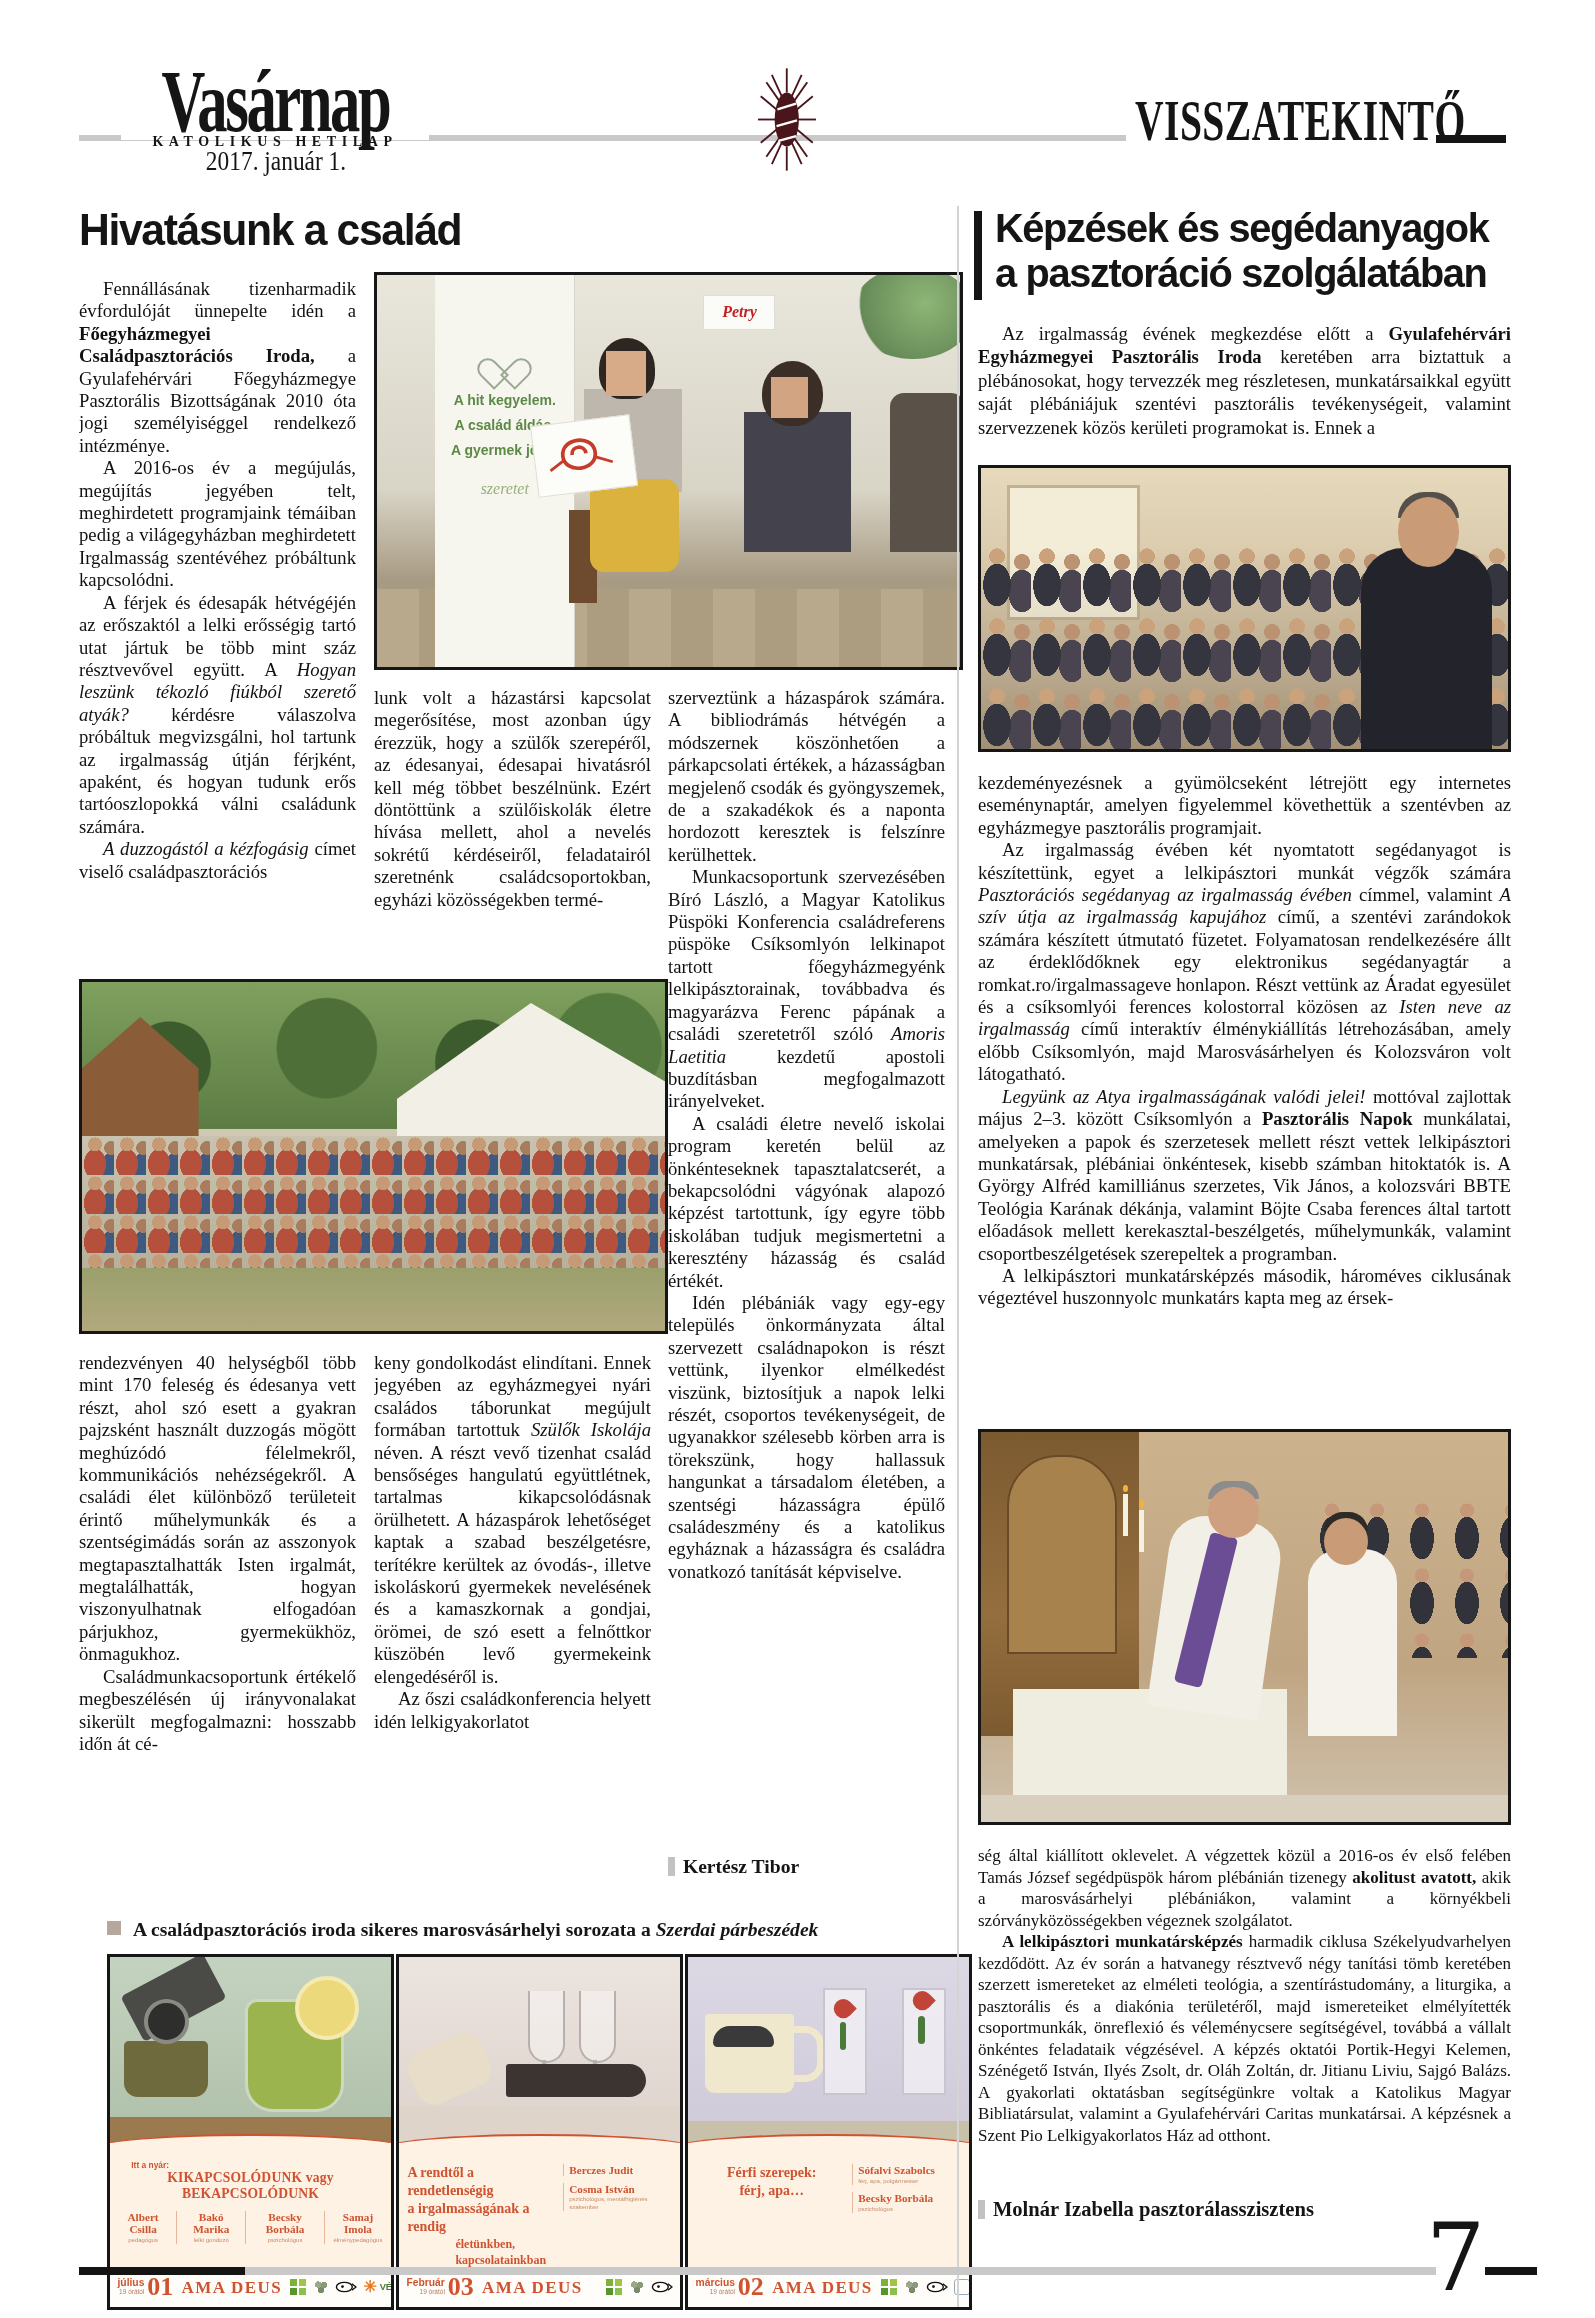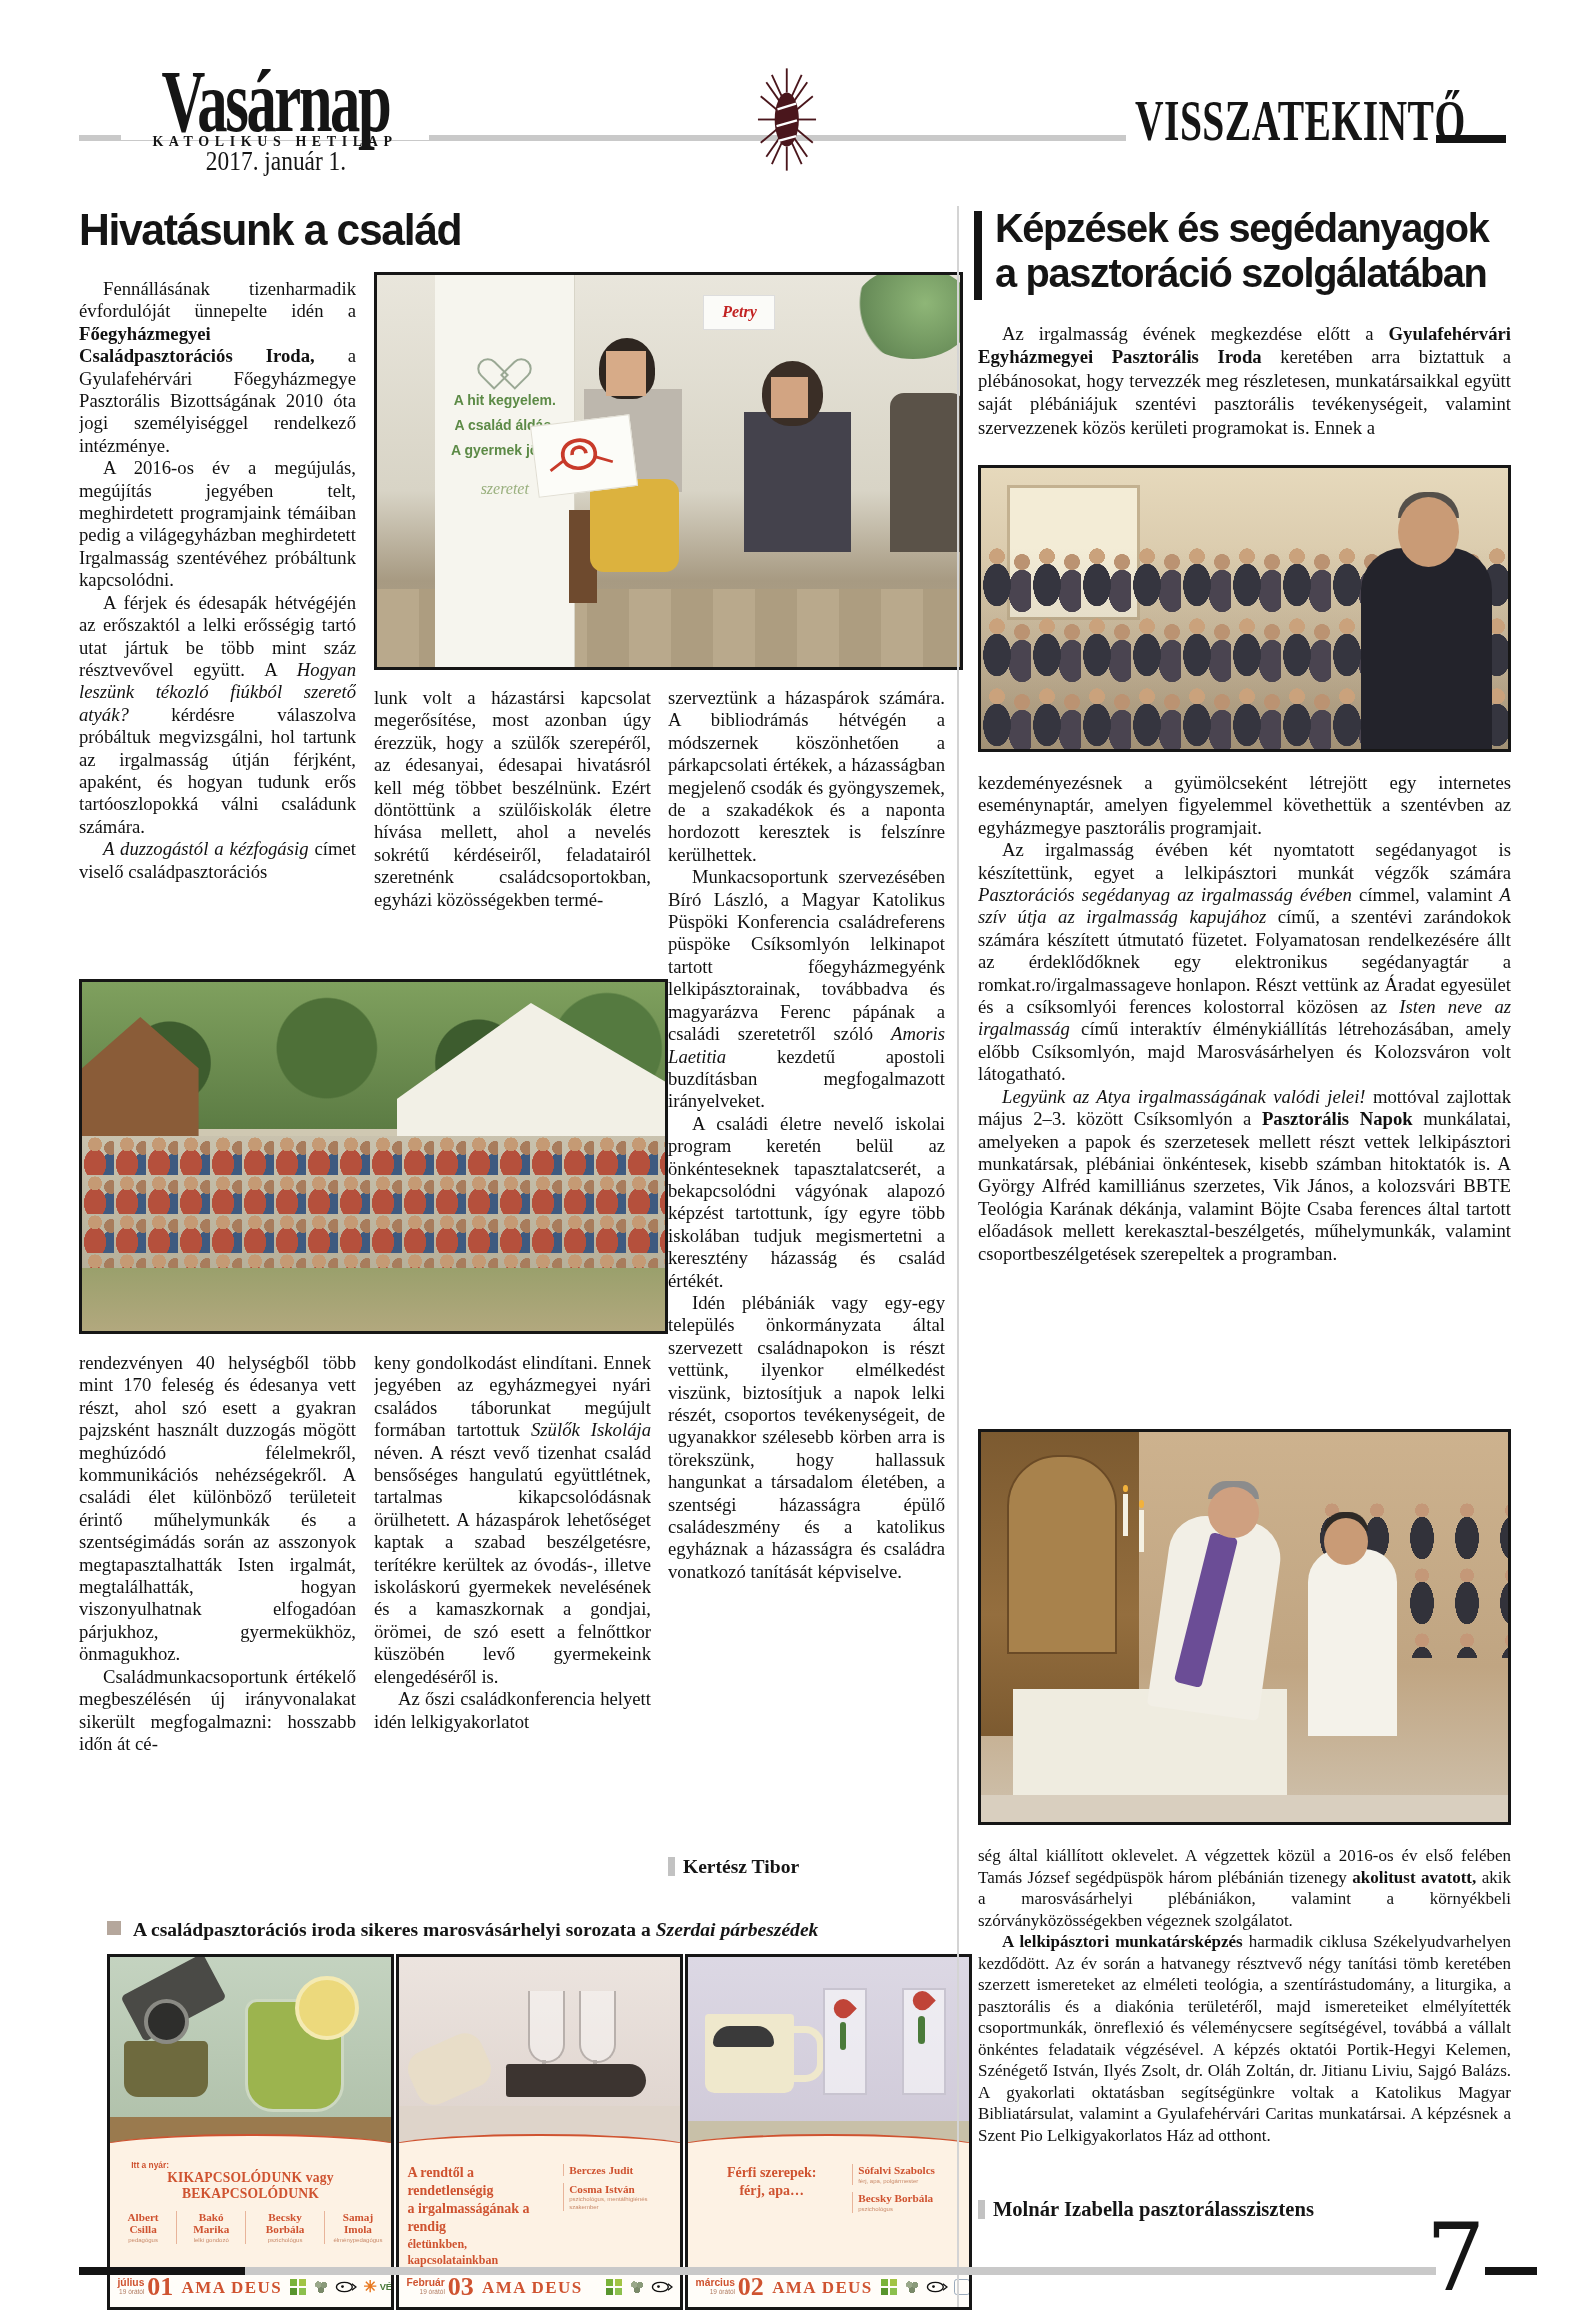--- a/index.html
+++ b/index.html
@@ -178,21 +178,21 @@
   .ptitle1 .pre{display:block;text-align:left;margin-left:12px;font:bold 8.4px/9.3px "Liberation Sans",sans-serif;}
   .ptitle1 .big{display:block;font:bold 13.6px/16px "Liberation Serif",serif;letter-spacing:0.2px;}
   .speak-row{display:flex;justify-content:center;gap:0;margin-top:8.4px;}
   .speak-row .sp{padding:0 7.5px;border-left:1.4px solid #e8b49a;text-align:center;}
   .speak-row .sp:first-child{border-left:none;}
   .sp .nm{display:block;font:bold 11.2px/12px "Liberation Serif",serif;color:#cf5330;}
   .sp .rl{display:block;font:6px/7.5px "Liberation Sans",sans-serif;color:#c98a6a;margin-top:1.9px;}
   .band-split{display:flex;padding:16px 8.4px 0;gap:4.7px;}
   .band-split .lt{width:58%;color:#cf5330;}
   .band-split .lt .t1{font:bold 14px/18px "Liberation Serif",serif;}
-  .band-split .lt .t2{font:bold 12px/16px "Liberation Serif",serif;}
+  .band-split .lt .t2{font:bold 12px/16px "Liberation Serif",serif;margin-left:48px;}
   .band-split .rt{width:42%;}
   .band-split .sp{display:block;border-left:1.9px solid #e8b49a;padding-left:5.6px;margin-bottom:6.5px;text-align:left;}
 
   
   .p1-camera{position:absolute;left:6%;top:8%;width:93px;height:51px;background:#4a4a46;transform:rotate(-28deg);
       border-radius:4.7px;}
   .p1-lens{position:absolute;left:12%;top:22%;width:37px;height:37px;border-radius:50%;background:#2e2e2c;
       border:4.7px solid #8a8a84;}
   .p1-cup{position:absolute;left:5%;top:44%;width:84px;height:56px;background:#6e6a3e;border-radius:4.7px 4.7px 14px 14px;}
   .p1-jar{position:absolute;left:48%;top:22%;width:93px;height:107px;background:#9cb44e;border-radius:12px 12px 28px 28px;
@@ -511,20 +511,21 @@
     <div class="man">
       <div class="hair"></div>
       <div class="head" style="left:37px;top:-51px;width:61px;height:70px;background:#c99b76;"></div>
     </div>
   </div>
 
   <div class="rcol" id="body1">
     <p style="text-indent:0">kezdeményezésnek a gyümölcseként létrejött egy internetes eseménynaptár, amelyen figyelemmel követhettük a szentévben az egyházmegye pasztorális programjait.</p>
     <p>Az irgalmasság évében két nyomtatott segédanyagot is készítettünk, egyet a lelkipásztori munkát végzők számára <i>Pasztorációs segédanyag az irgalmasság évében</i> címmel, valamint <i>A szív útja az irgalmasság kapujához</i> című, a szentévi zarándokok számára készített útmutató füzetet. Folyamatosan rendelkezésére állt az érdeklődőknek egy elektronikus segédanyagtár a romkat.ro/irgalmassageve honlapon. Részt vettünk az Áradat egyesület és a csíksomlyói ferences kolostorral közösen az <i>Isten neve az irgalmasság</i> című interaktív élménykiállítás létrehozásában, amely előbb Csíksomlyón, majd Marosvásárhelyen és Kolozsváron volt látogatható.</p>
     <p><i>Legyünk az Atya irgalmasságának valódi jelei!</i> mottóval zajlottak május 2–3. között Csíksomlyón a <b>Pasztorális Napok</b> munkálatai, amelyeken a papok és szerzetesek mellett részt vettek lelkipásztori munkatársak, plébániai önkéntesek, kisebb számban hitoktatók is. A György Alfréd kamilliánus szerzetes, Vik János, a kolozsvári BBTE Teológia Karának dékánja, valamint Böjte Csaba ferences által tartott előadások mellett kerekasztal-beszélgetés, műhelymunkák, valamint csoportbeszélgetések szerepeltek a programban.</p>
+    <p>A lelkipásztori munkatársképzés második, hároméves ciklusának végeztével huszonnyolc munkatárs kapta meg az érsek-</p>
   </div>
 
   <div class="photo" id="photo-r2">
     <div class="retable"></div>
     <div class="arch"></div>
     <div class="candle" style="left:27%;top:16%;"></div>
     <div class="flame" style="left:27%;top:13.5%;"></div>
     <div class="candle" style="left:30%;top:20%;"></div>
     <div class="flame" style="left:30%;top:17.5%;"></div>
     <div class="back"></div>

